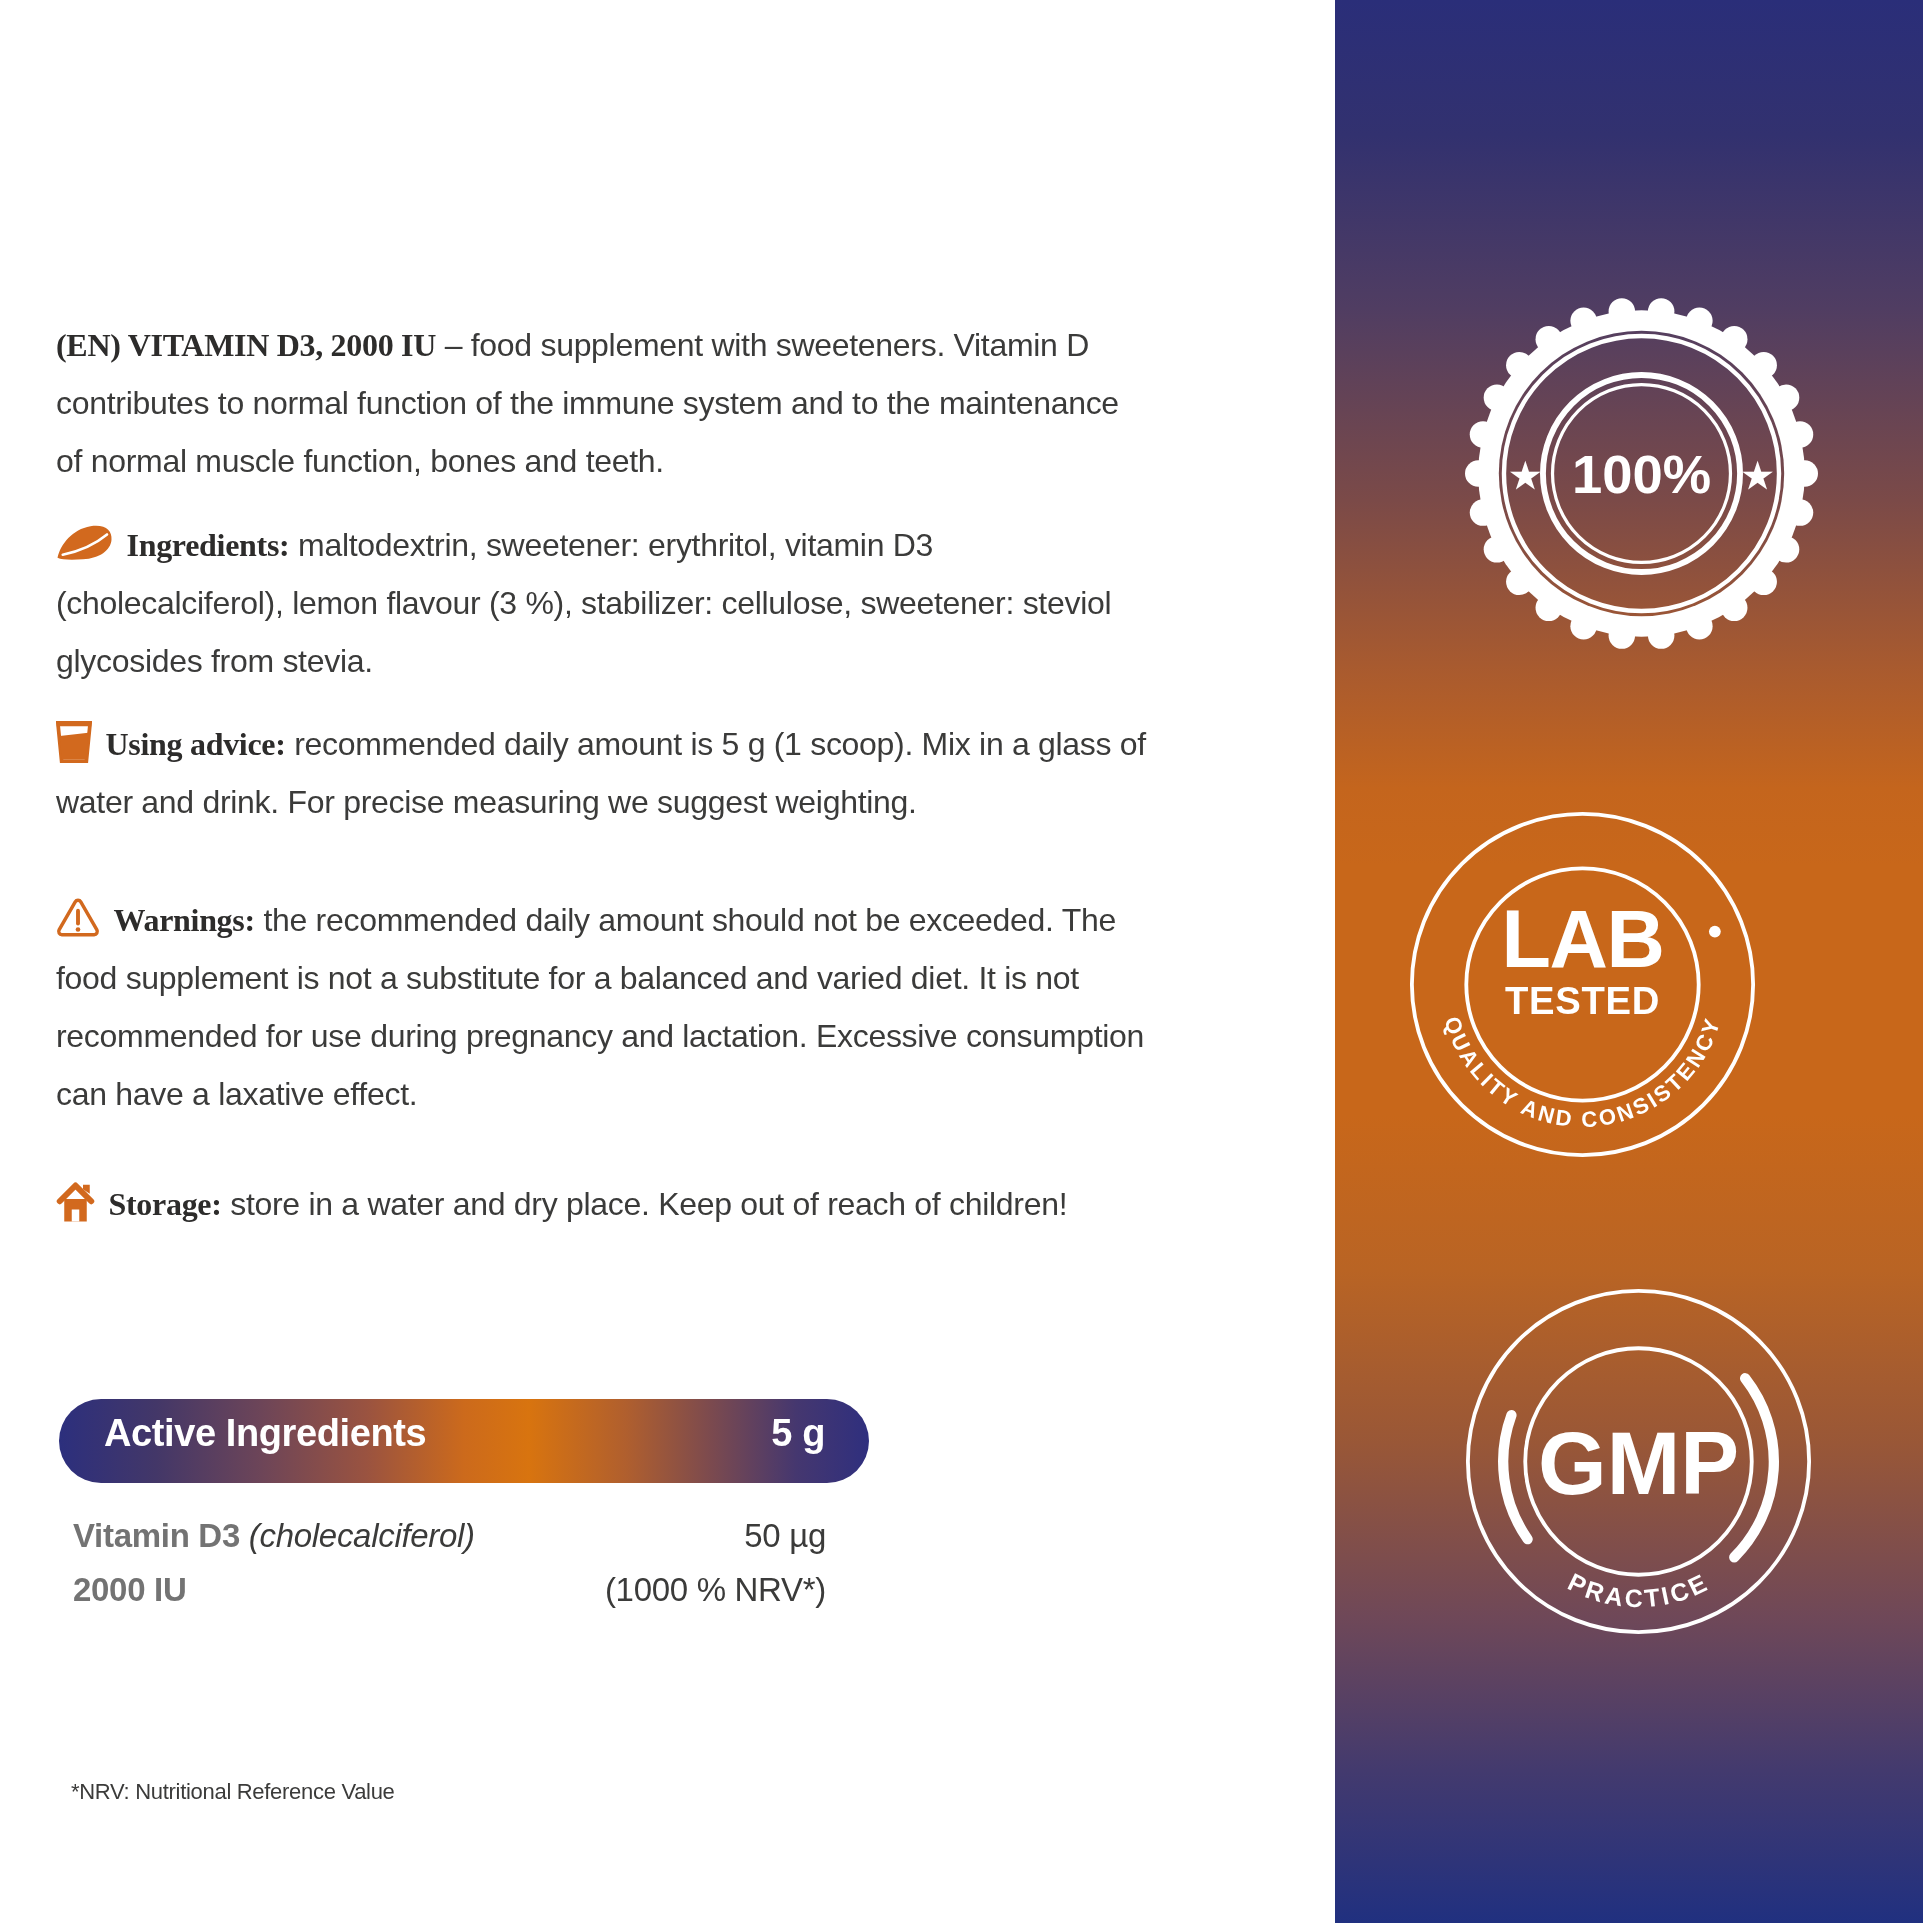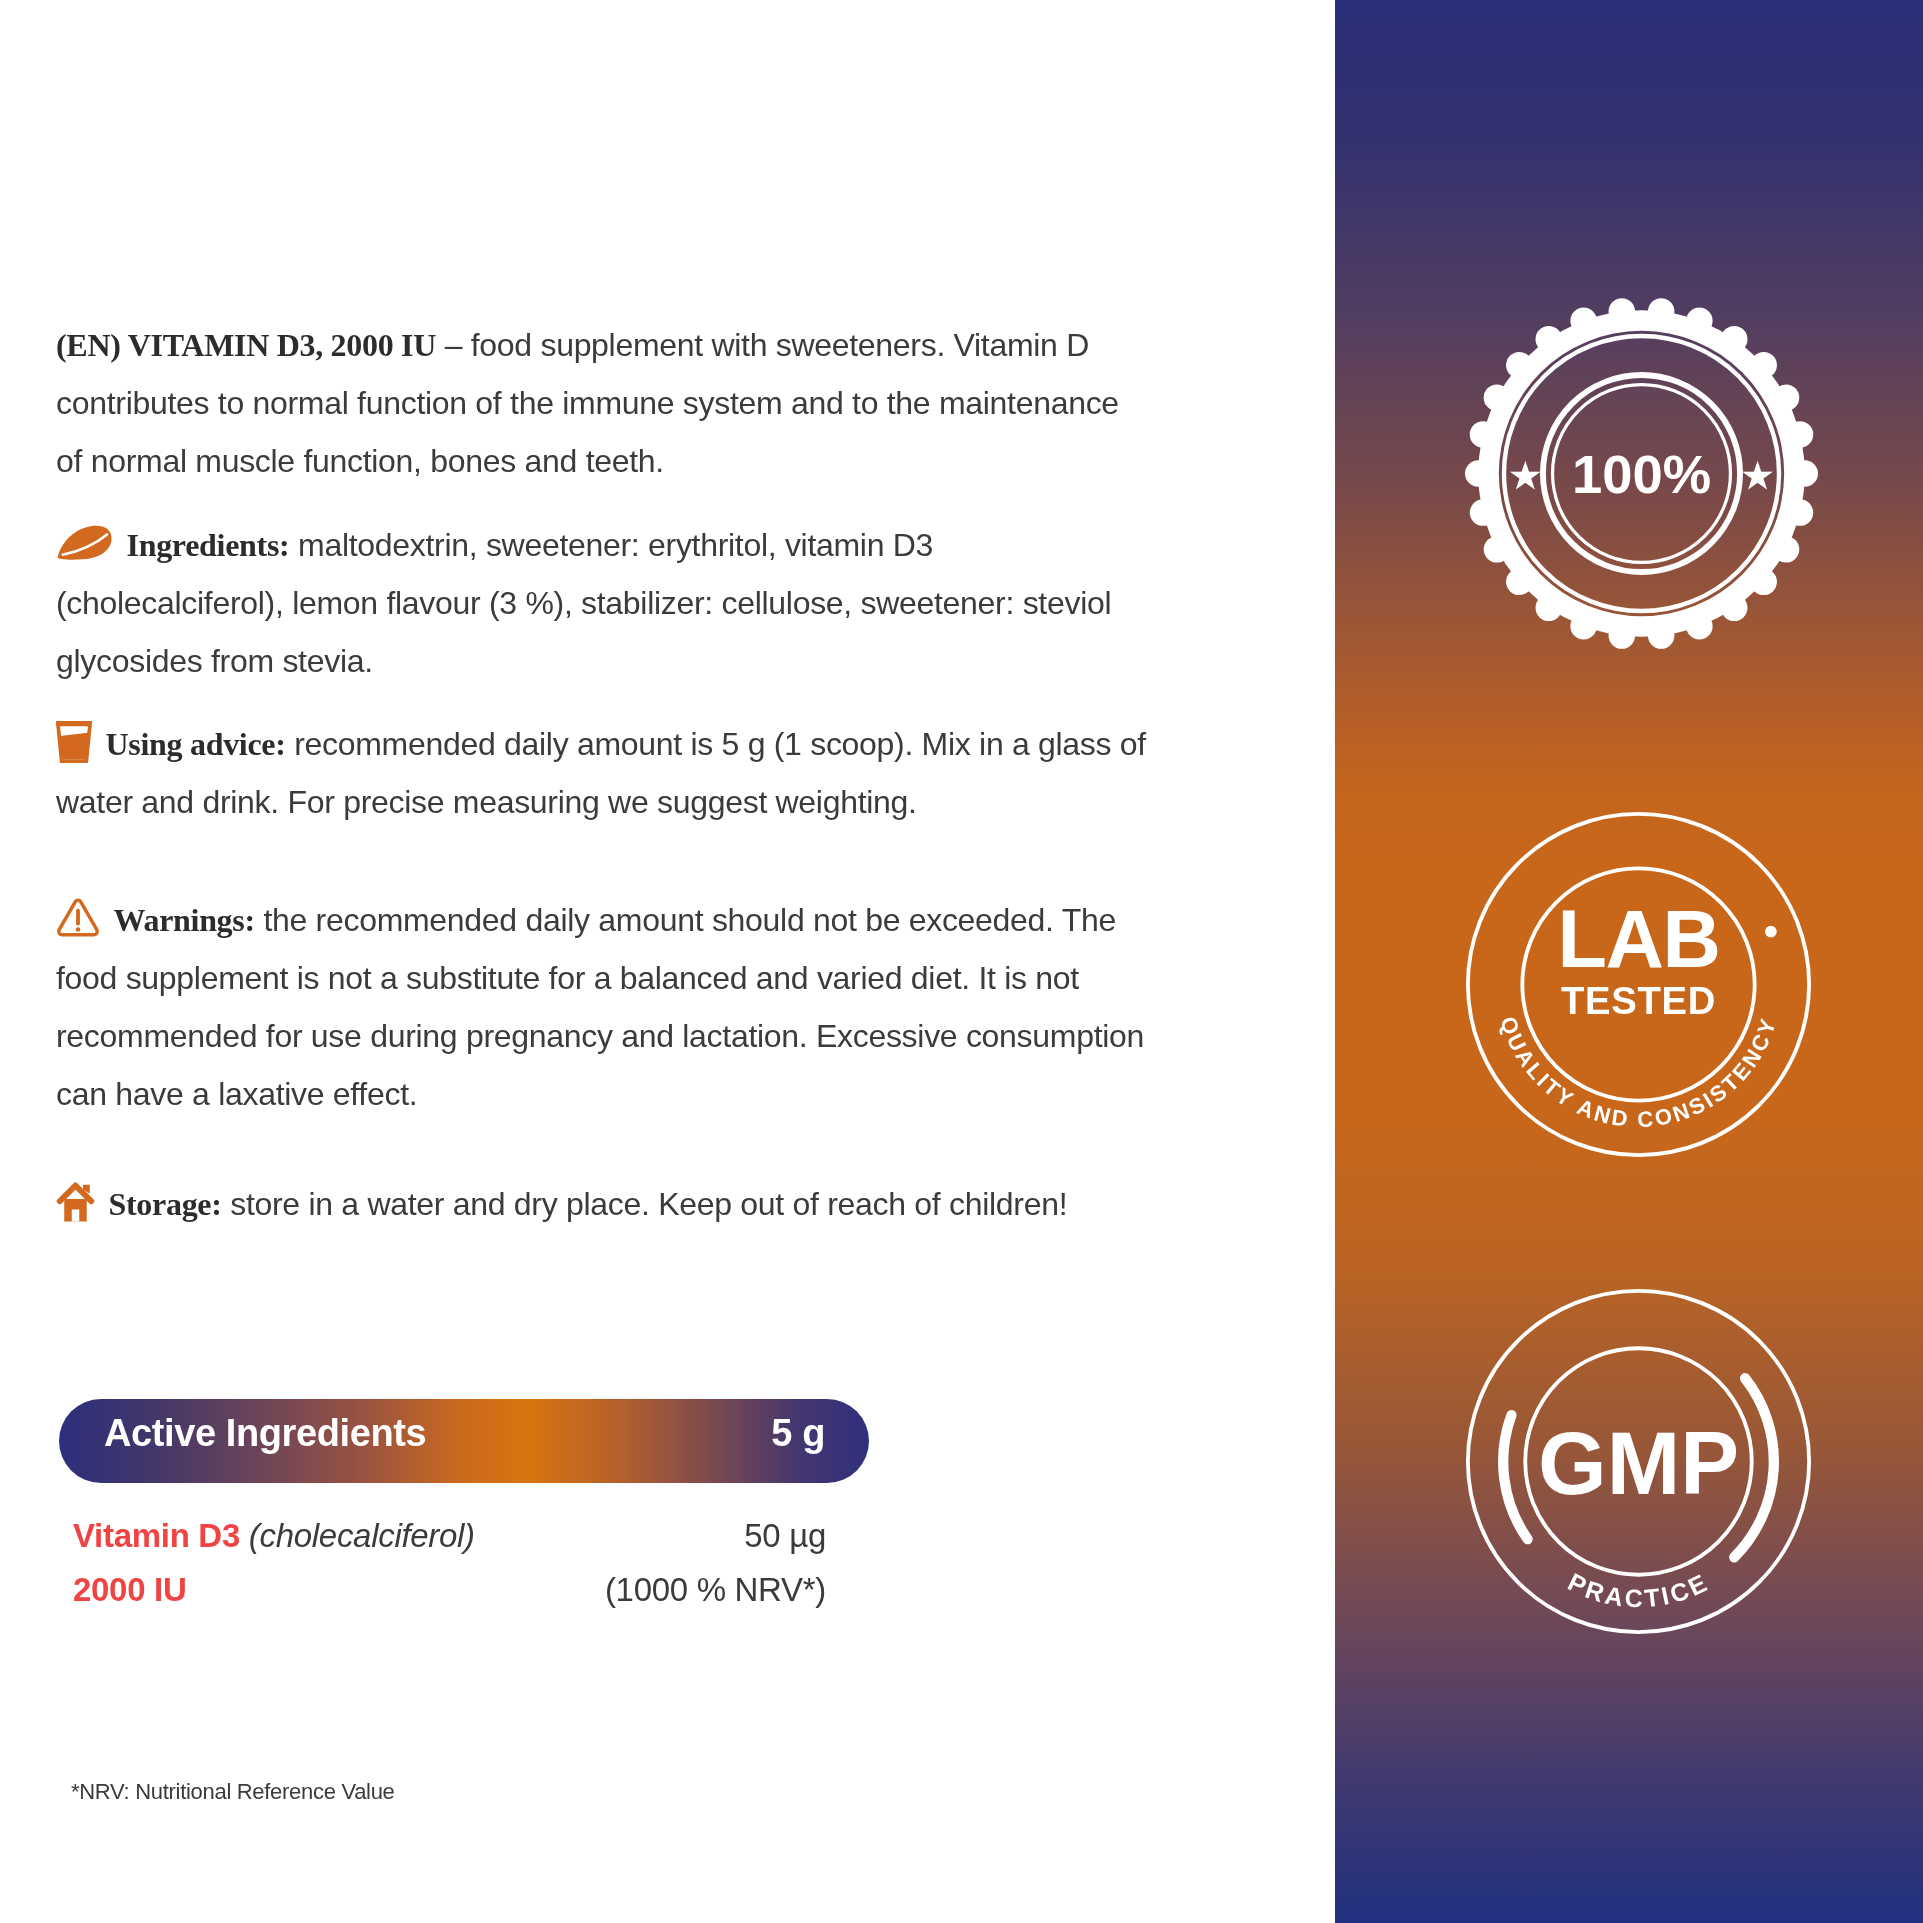--- a/index.html
+++ b/index.html
@@ -21,33 +21,33 @@
   .pill{position:absolute;left:59px;top:1399px;width:810px;height:84px;border-radius:42px;
     box-sizing:border-box;display:flex;align-items:center;justify-content:space-between;
     padding:0 44px 16px 45px;color:#ffffff;font-weight:bold;font-size:38px;letter-spacing:-0.4px;
     background:linear-gradient(90deg,
       #2c2f7d 0%, #433768 12%, #6d4558 25%, #9a5340 38%, #cc6a1c 50%,
       #d8740f 58%, #b05f2e 70%, #7e4b4d 80%, #45376f 91%, #2f2f7e 100%);}
   
   .table{position:absolute;left:73px;top:1509px;width:753px;display:flex;
          justify-content:space-between;font-size:33px;line-height:54px;color:#3b3b3a;
          letter-spacing:-0.3px;}
-  .table .name{font-weight:bold;color:#ef4444;}
+  .table .name{font-weight:bold;color:#737373;}
   .table .note{font-style:italic;}
   .t-right{text-align:right;}
   .footnote{position:absolute;left:71px;top:1779px;font-size:22px;color:#3b3b3a;
             letter-spacing:-0.3px;}
   
   .badge{position:absolute;width:353px;height:353px;}
   .badge svg{display:block;width:353px;height:353px;}
   .badge text{font-family:"Liberation Sans",sans-serif;font-weight:bold;fill:#ffffff;}
   .ring{fill:none;stroke:#ffffff;}
   .star{font-family:"DejaVu Sans","Liberation Sans",sans-serif;}
   .b1{left:1465px;top:297px;}
-  .b2{left:1462px;top:808px;}
+  .b2{left:1406px;top:808px;}
   .b3{left:1462px;top:1285px;}
 </style>
 </head>
 <body>
 
 <div class="canvas">
 
   <div class="sec" style="top:316px"><b>(EN) VITAMIN D3, 2000 IU</b><span> – food supplement with sweeteners. Vitamin D
 contributes to normal function of the immune system and to the maintenance
 of normal muscle function, bones and teeth.</span></div>

